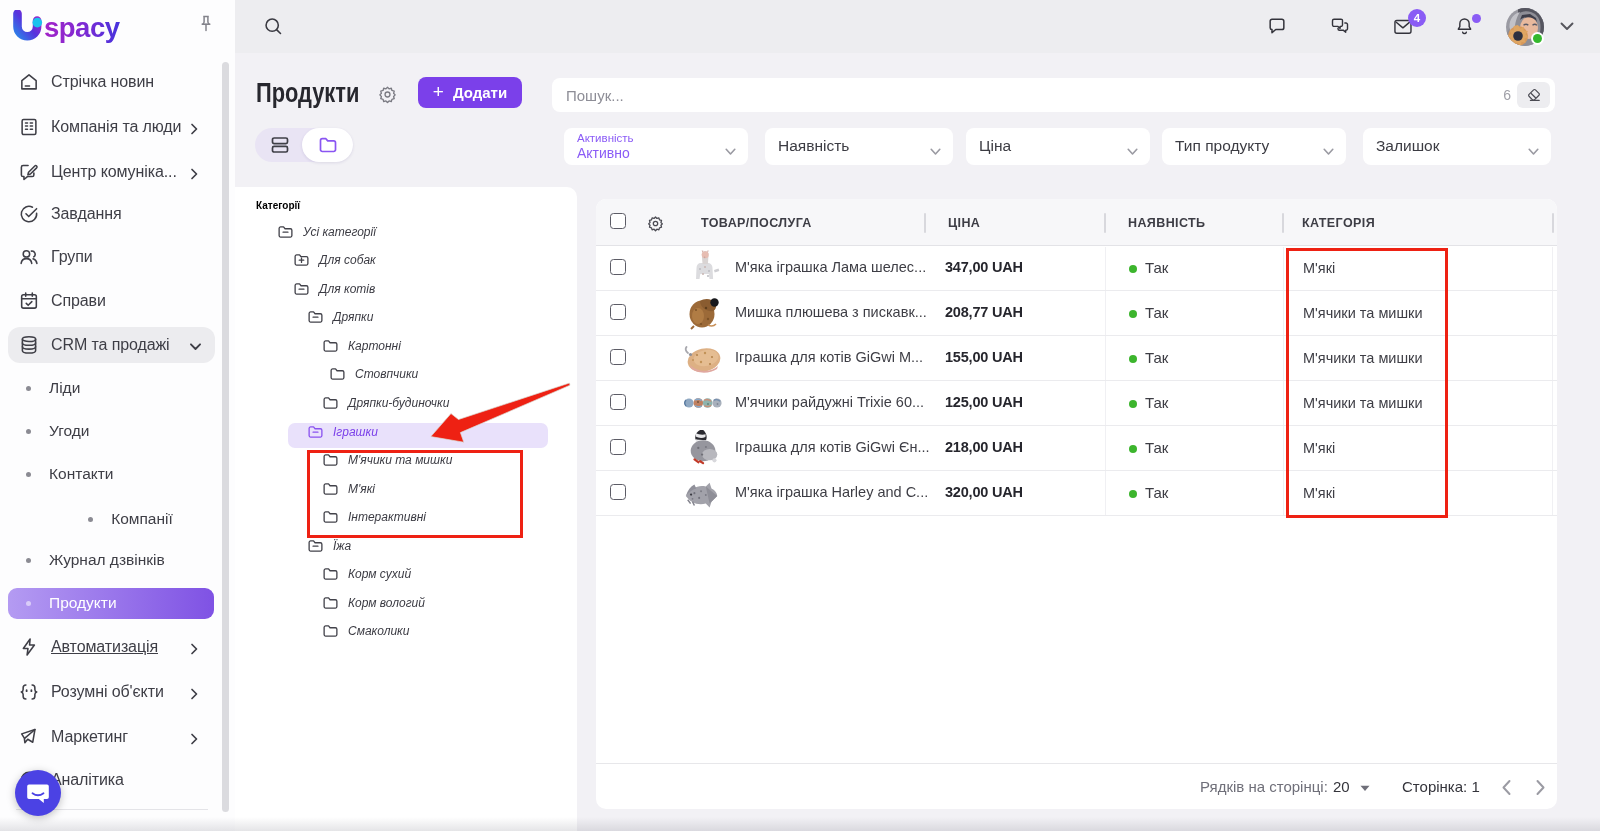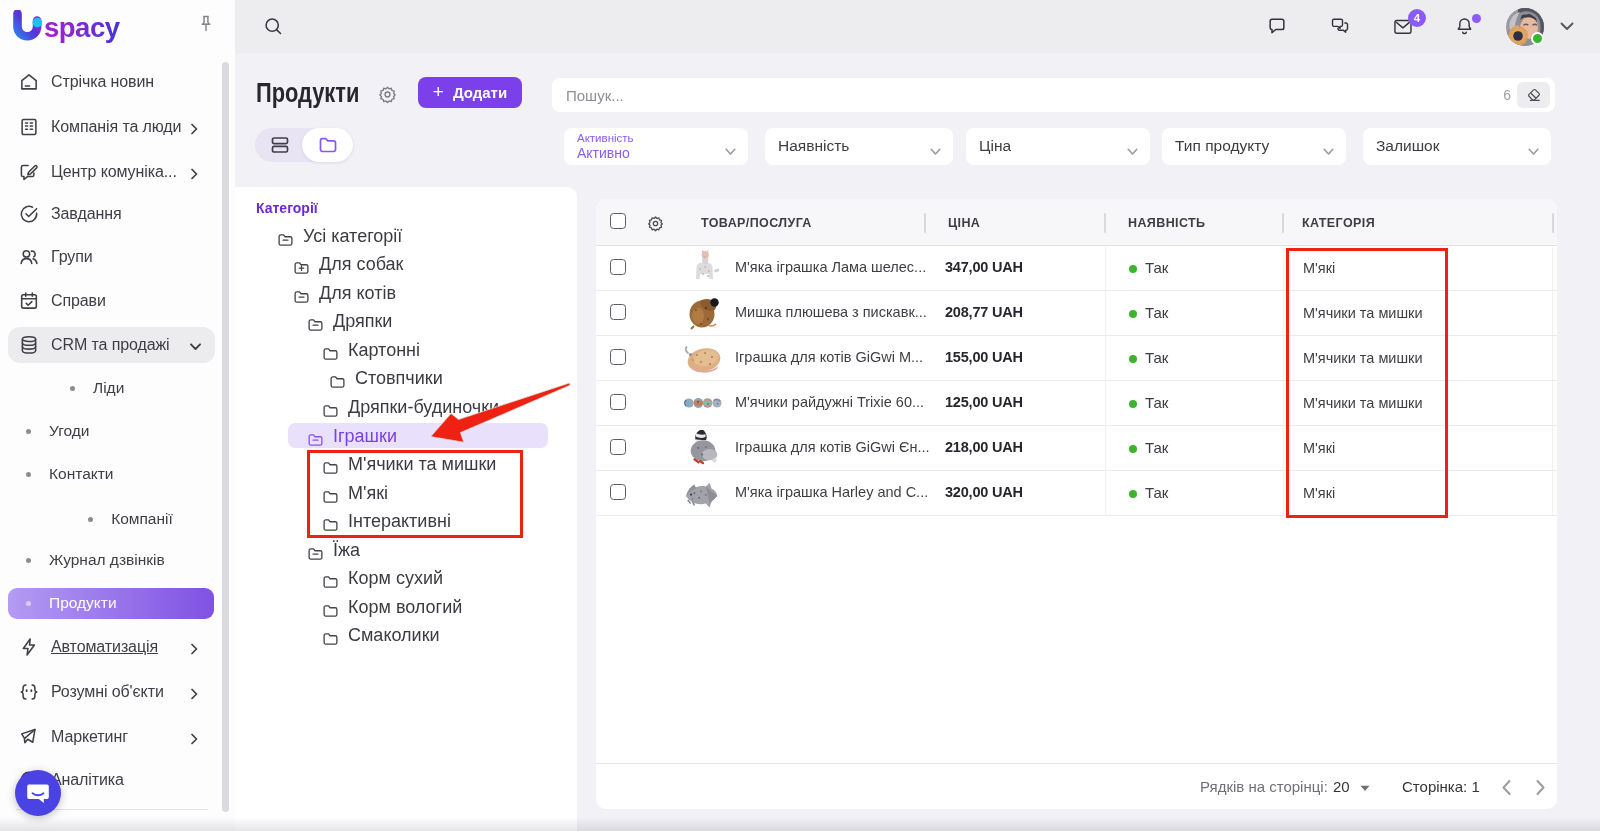--- a/index.html
+++ b/index.html
@@ -42,22 +42,22 @@
 
 
 .filter { top:128px; height:37px; background:#fff; border-radius:8px; font-size:15.5px; color:#3c3c43; }
 .filter .lab { position:absolute; left:13px; top:9px; }
 .filter .fchev { position:absolute; right:12px; top:14px; }
 #f1 .l1 { position:absolute; left:13px; top:4px; font-size:11.5px; color:#8b5cf6; }
 #f1 .l2 { position:absolute; left:13px; top:17px; font-size:14px; color:#8b5cf6; }
 
 
 #treepanel { left:235px; top:187px; width:342px; height:644px; background:#ffffff; border-radius:0 10px 0 0; }
-#tp-title { left:256px; top:200px; font-size:14px; font-weight:700; color:#6d28d9; }
-.titem { position:absolute; height:22px; display:flex; align-items:flex-end; color:#3b3b43; font-size:18px; }
+#tp-title { left:256px; top:200px; font-size:10px; font-weight:700; color:#000000; }
+.titem { position:absolute; height:22px; display:flex; align-items:flex-start; color:#3b3b43; font-size:12px;font-style:italic; }
 .titem .fic { margin-right:10px; display:flex; }
 #igr-pill { left:288px; top:423px; width:260px; height:25px; background:#e9e1fb; border-radius:7px; }
 .titem.purple { color:#7a3fe9; }
 
 
 #tablecard { left:596px; top:199px; width:961px; height:610px; background:#fff; border-radius:10px; }
 #thead { position:absolute; left:0; top:0; width:961px; height:47px; background:#f7f7f9; border-radius:10px 10px 0 0; border-bottom:1px solid #e3e3e7; }
 .hlabel { position:absolute; top:17px; font-size:12.5px; font-weight:700; color:#3d3d45; letter-spacing:.4px; }
 .vtick { position:absolute; top:14px; width:2px; height:20px; background:#d8d8dd; border-radius:1px; }
 .vline { position:absolute; top:48px; width:1px; height:268px; background:#f0f0f3; }
@@ -267,21 +267,21 @@
       <svg width="22" height="22" viewBox="0 0 24 24" fill="none" stroke="#3f3f47" stroke-width="1.7" stroke-linejoin="round" stroke-linecap="round">
         <ellipse cx="12" cy="5.6" rx="7.2" ry="2.5"></ellipse>
         <path d="M4.8 5.6 v4.2 c0 1.4 3.2 2.5 7.2 2.5 s7.2-1.1 7.2-2.5 V5.6"></path>
         <path d="M4.8 9.8 v4.2 c0 1.4 3.2 2.5 7.2 2.5 s7.2-1.1 7.2-2.5 V9.8"></path>
         <path d="M4.8 14 v4.2 c0 1.4 3.2 2.5 7.2 2.5 s7.2-1.1 7.2-2.5 V14"></path>
       </svg>
     </span>CRM та продажі<span class="chev" style="right:33px;"><svg width="13" height="13" viewBox="0 0 12 12" fill="none" stroke="#3f3f47" stroke-width="1.7" stroke-linecap="round" stroke-linejoin="round">
         <path d="M1.8 4 L6 8.3 L10.2 4"></path>
       </svg></span></div>
 
-<div class="abs bullet-item" style="top:374px;padding-left:44px;"><span class="dot"></span>Ліди</div>
+<div class="abs bullet-item" style="top:374px;"><span class="dot"></span>Ліди</div>
 <div class="abs bullet-item" style="top:417px;"><span class="dot"></span>Угоди</div>
 <div class="abs bullet-item" style="top:460px;"><span class="dot"></span>Контакти</div>
 <div class="abs bullet-item" style="top:505px;justify-content:center;"><span class="dot"></span>Компанії</div>
 <div class="abs bullet-item" style="top:546px;"><span class="dot"></span>Журнал дзвінків</div>
 <div class="abs" id="prod-pill"></div>
 <div class="abs bullet-item" style="top:589px;color:#fff;"><span class="dot" style="background:#d9ccf8;"></span>Продукти</div>
 
 <div class="abs nav-item" style="top:632px;text-decoration:underline;"><span class="nico">
       <svg width="22" height="22" viewBox="0 0 24 24" fill="none" stroke="#3f3f47" stroke-width="1.7" stroke-linejoin="round">
         <path d="M13.2 3.2 L5.8 13.6 h5.1 L9.9 20.8 L17.9 9.9 h-5.3 Z"></path>

